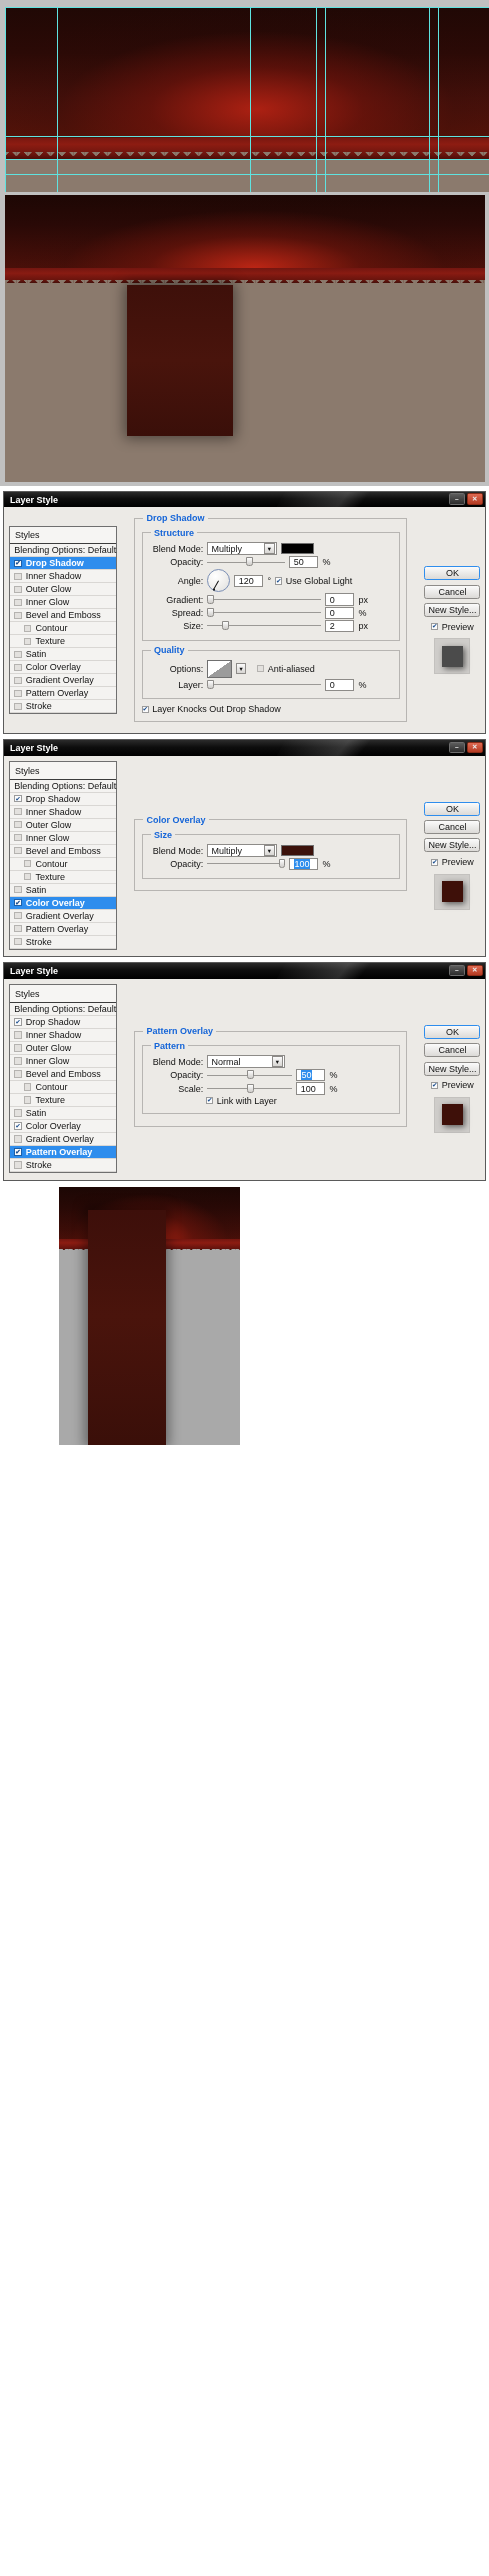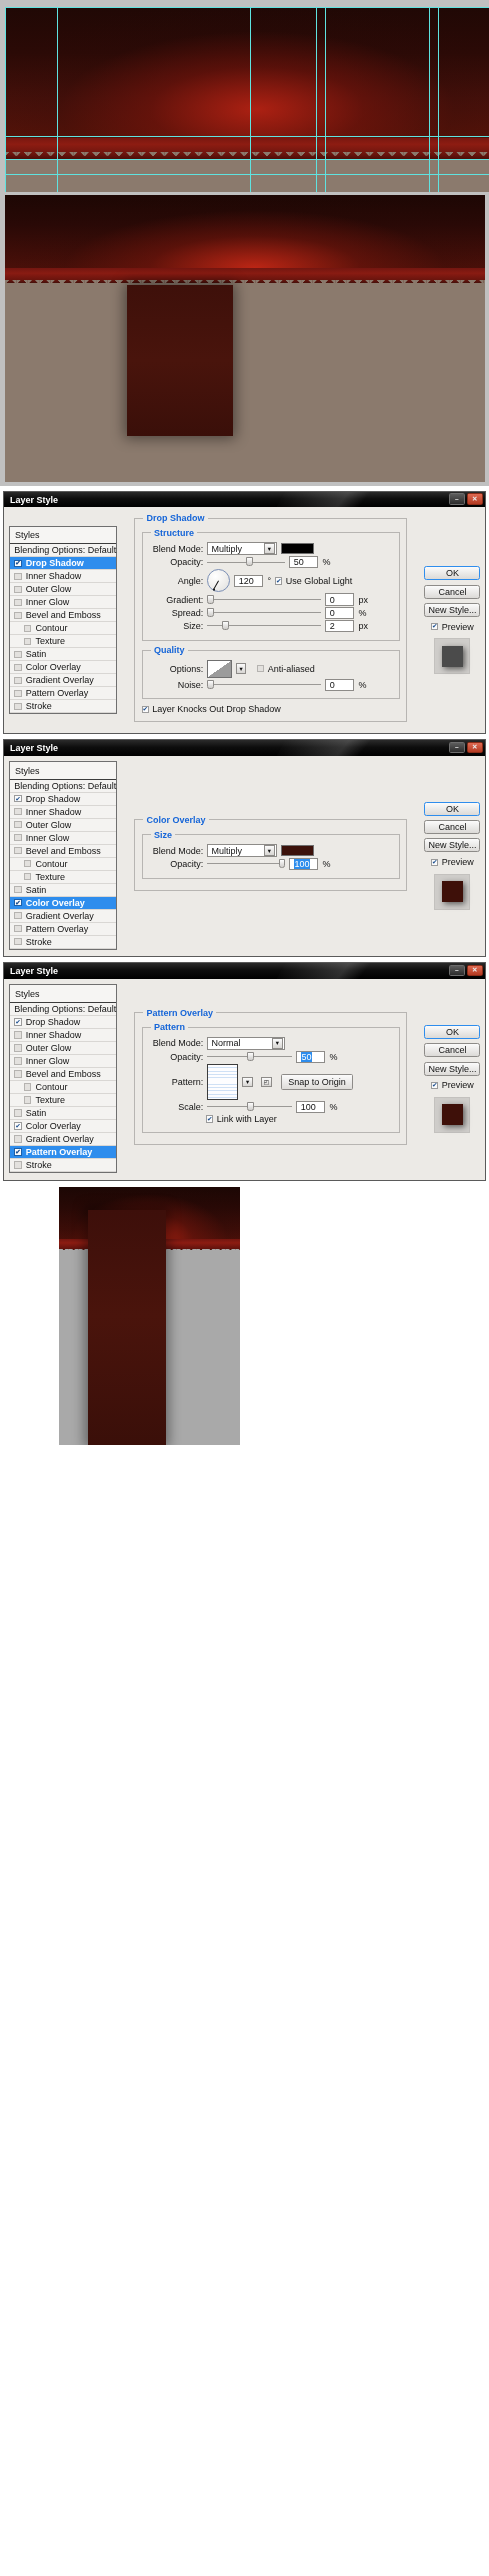--- a/index.html
+++ b/index.html
@@ -443,21 +443,21 @@
                 <span class="fill"></span>
               </span>
             <span class="caret">▼</span>
             <span class="inline-chk" style="margin-left:6.5px">
               <span class="cbx dis"></span>
               <span>Anti-aliased</span>
             </span>
           </div>
 
           <div class="row">
-            <span class="lbl">Noise:</span>
+            <span class="lbl">Layer:</span>
             <span class="slider" style="max-width:114px">
               <span class="track"></span>
               <span class="knob" style="left:0"></span>
             </span>
             <span class="numbox">0</span>
             <span class="unit">%</span>
           </div>
         </fieldset>
 
         <div class="note">
@@ -684,29 +684,20 @@
             <span class="slider" style="max-width:85px">
               <span class="track"></span>
               <span class="knob" style="left:47%"></span>
             </span>
             <span class="numbox sel-txt">
                 <span>50</span>
               </span>
             <span class="unit">%</span>
           </div>
 
-          <div class="row">
-            <span class="lbl">Pattern:</span>
-            <span class="pattern-box">
-                <span class="lines"></span>
-              </span>
-            <span class="caret">▼</span>
-            <span class="mini-btn" style="margin-left:4.1px">◰</span>
-            <span class="pill-btn" style="margin-left:4.9px">Snap to Origin</span>
-          </div>
 
           <div class="row">
             <span class="lbl">Scale:</span>
             <span class="slider" style="max-width:85px">
               <span class="track"></span>
               <span class="knob" style="left:47%"></span>
             </span>
             <span class="numbox">100</span>
             <span class="unit">%</span>
           </div>

